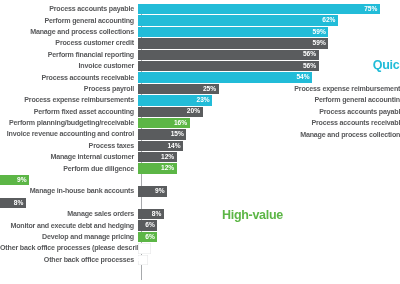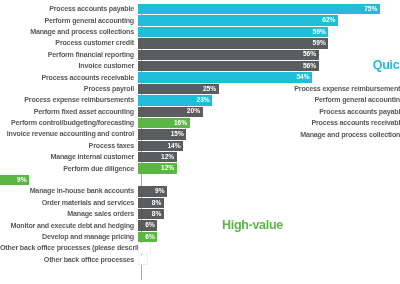--- a/index.html
+++ b/index.html
@@ -92,21 +92,20 @@
     color:#58595b;
     font-weight:bold;
     letter-spacing:-0.18px;
   }
   #green-annotation{
     left:222px;
     top:208px;
     font-size:12.5px;
     color:#5cb646;
     letter-spacing:-0.3px;
-    margin-top:10px;
   }
 </style>
 </head>
 <body>
 
 <div id="chart">
 
   <div class="axis"></div>
 
   <div class="rows">
@@ -184,21 +183,21 @@
       </div>
       <div class="row">
         <div class="cat">Perform fixed asset accounting</div>
         <div class="track">
           <div class="bar" style="width: 64.5px; background: rgb(90, 92, 94);">
             <span class="val">20%</span>
           </div>
         </div>
       </div>
       <div class="row">
-        <div class="cat">Perform control/budgeting/forecasting</div>
+        <div class="cat">Perform planning/budgeting/receivable</div>
         <div class="track">
           <div class="bar" style="width: 51.6px; background: rgb(92, 182, 70);">
             <span class="val">16%</span>
           </div>
         </div>
       </div>
       <div class="row">
         <div class="cat">Invoice revenue accounting and control</div>
         <div class="track">
           <div class="bar" style="width: 48.375px; background: rgb(90, 92, 94);">
@@ -239,21 +238,20 @@
       </div>
       <div class="row">
         <div class="cat">Manage in-house bank accounts</div>
         <div class="track">
           <div class="bar" style="width: 29.025px; background: rgb(90, 92, 94);">
             <span class="val">9%</span>
           </div>
         </div>
       </div>
       <div class="row">
-        <div class="cat">Order materials and services</div>
         <div class="track">
           <div class="bar" style="width: 25.8px; background: rgb(90, 92, 94);">
             <span class="val">8%</span>
           </div>
         </div>
       </div>
       <div class="row">
         <div class="cat">Manage sales orders</div>
         <div class="track">
           <div class="bar" style="width: 25.8px; background: rgb(90, 92, 94);">

